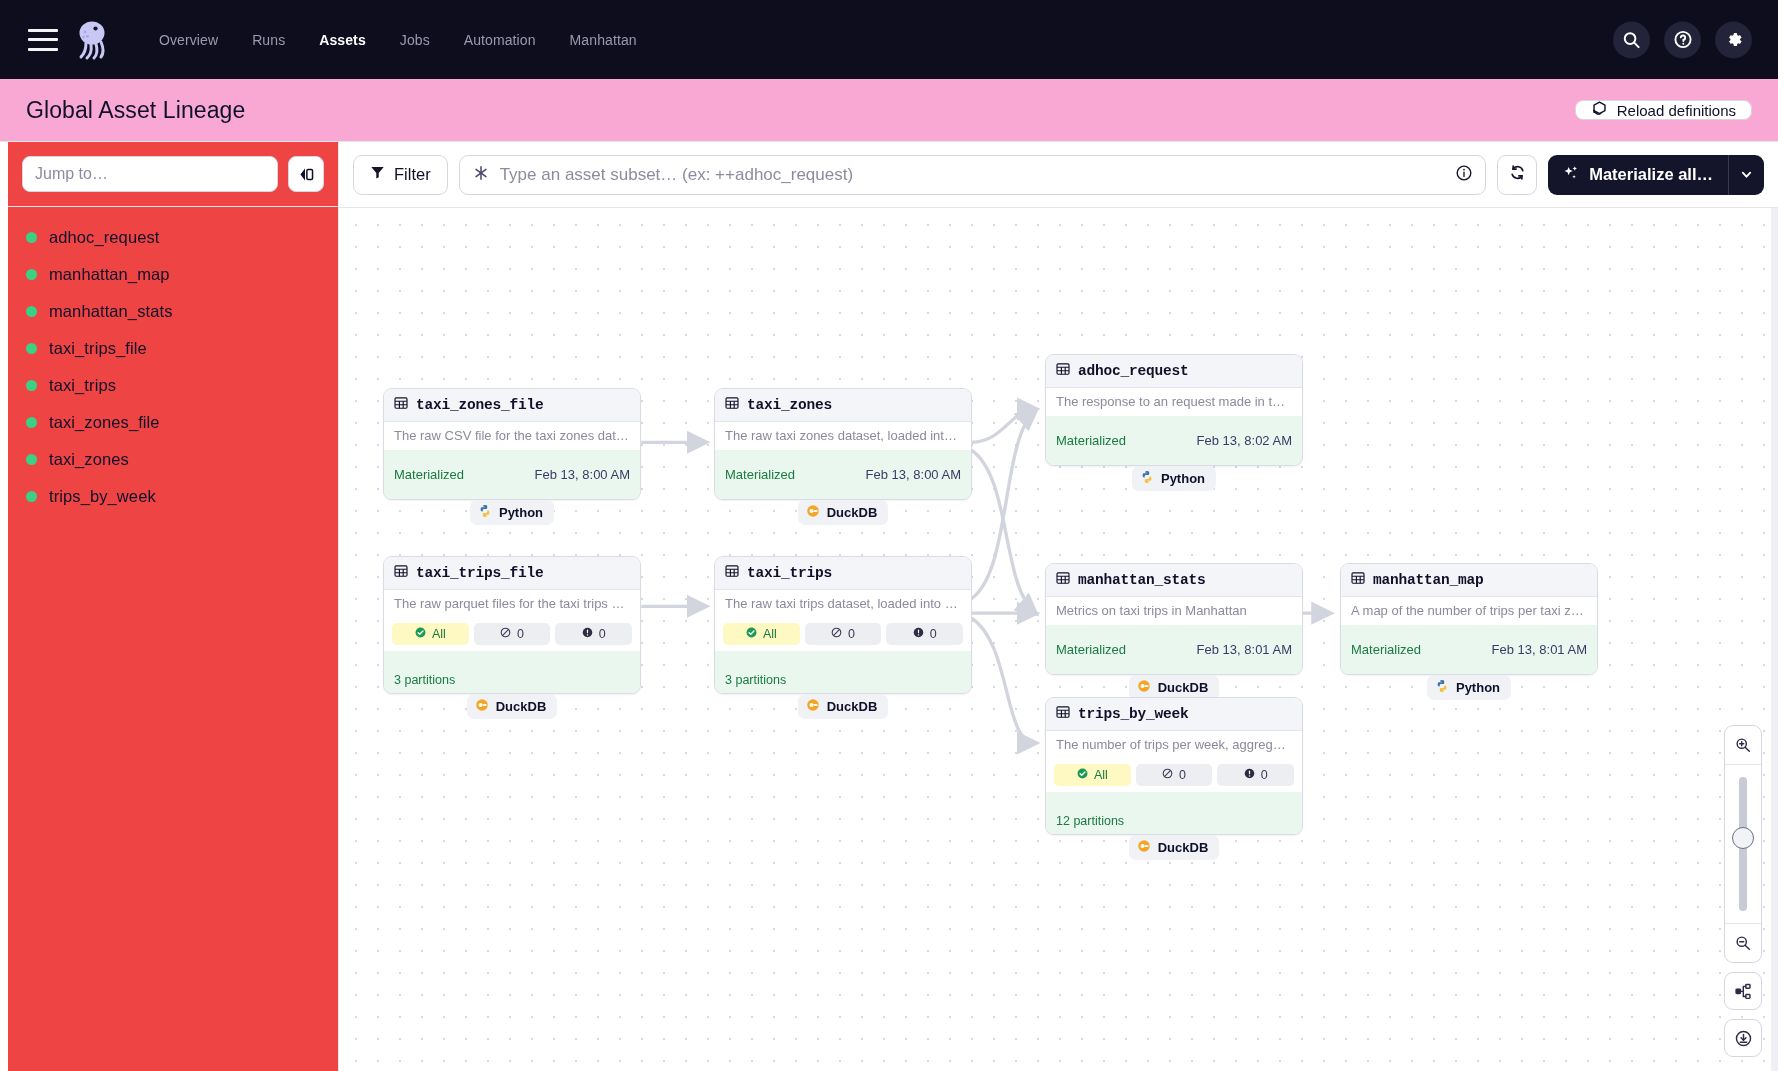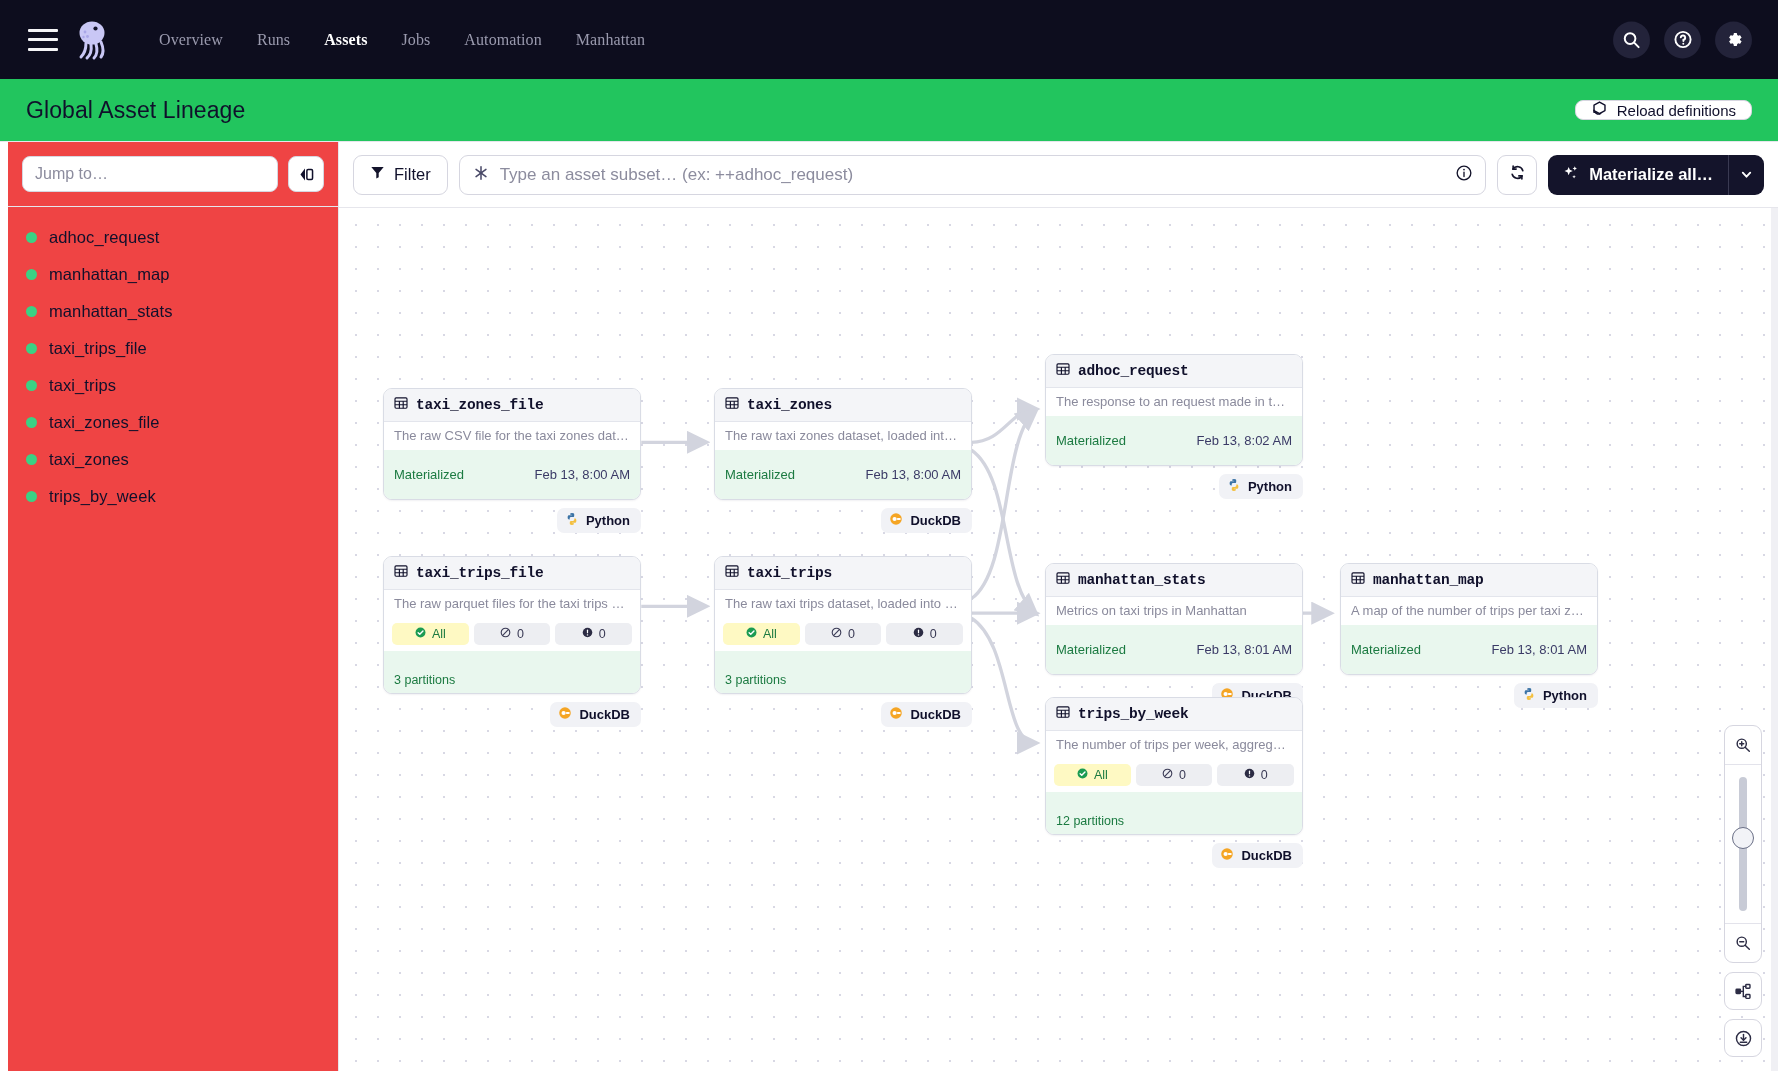--- a/index.html
+++ b/index.html
@@ -16,33 +16,33 @@
   .topnav {
     height: 79px; background: #0D0D1E; display: flex; align-items: center;
     padding: 0 28px; flex: 0 0 79px; position: relative;
   }
   .hamburger { width: 30px; height: 22px; display: flex; flex-direction: column;
     justify-content: space-between; cursor: pointer; margin-right: 14px; }
   .hamburger span { display: block; height: 3px; background: #F5F5F7; border-radius: 1px; }
   .logo { width: 46px; height: 46px; margin-right: 24px; display: flex; align-items: center; justify-content: center; }
   .navlinks { display: flex; align-items: center; gap: 0; }
   .navlink {
-    color: #9A9AAE; font-size: 16px; padding: 6px 17px; cursor: pointer;
-    letter-spacing: .1px; white-space: nowrap; font-family: Liberation Serif, serif;
+    color: #9A9AAE; font-size: 14px; padding: 6px 17px; cursor: pointer;
+    letter-spacing: .1px; white-space: nowrap;
   }
   .navlink.active { color: #FFFFFF; font-weight: 700; }
   .nav-right { position: absolute; right: 26px; top: 50%; transform: translateY(-50%); display: flex; gap: 14px; }
   .navicon {
     width: 37px; height: 37px; border-radius: 50%; background: #23233A;
     display: flex; align-items: center; justify-content: center; cursor: pointer;
   }
 
   
   .pageheader {
-    height: 63px; flex: 0 0 63px; background: #22c55e; border-bottom: 1px solid #E6E6EC;
+    height: 63px; flex: 0 0 63px; background: #f9a8d4; border-bottom: 1px solid #E6E6EC;
     display: flex; align-items: center; padding: 0 26px; justify-content: space-between;
   }
   .pagetitle { font-size: 23px; color: #10102B; letter-spacing: .1px; }
   .reload-btn {
     display: flex; align-items: center; gap: 9px; height: 20px; padding: 0 15px;
     border: 1px solid #D6D6E0; border-radius: 8px; background: #FFFFFF; cursor: pointer;
     font-size: 15px; color: #10102B;
   }
 
   
@@ -131,21 +131,21 @@
   }
   .status-label { color: #1B7A41; }
   .status-time { color: #3A3A66; }
   .node-partitions { display: flex; gap: 5px; padding: 5px 8px 6px; background: #fff; }
   .pchip {
     flex: 1; display: flex; align-items: center; justify-content: center; gap: 6px;
     height: 22px; border-radius: 5px; font-size: 12.5px; background: #EDEEF2; color: #3A3A55;
   }
   .pchip.ok { background: #fef9c3; color: #1B7A41; }
   .node-pcount { padding: 22px 10px 6px; background: #E9F7EE; font-size: 12.5px; color: #1B7A41; }
-  .node-tagrow { display: flex; justify-content: flex-end; margin-top: 8px; }
+  .node-tagrow { display: flex; justify-content: center; }
   .tag {
     display: inline-flex; align-items: center; gap: 7px; background: #F1F2F6; border-radius: 7px;
     padding: 4px 11px 4px 8px; font-size: 13px; font-weight: 700; color: #10102B;
   }
 
   
   .zoomctl { position: absolute; right: 16px; bottom: 14px; display: flex; flex-direction: column; gap: 9px; align-items: center; }
   .zoomgroup {
     width: 38px; border: 1px solid #D6D6E0; border-radius: 9px; background: #fff; overflow: hidden;
     display: flex; flex-direction: column; align-items: center;

